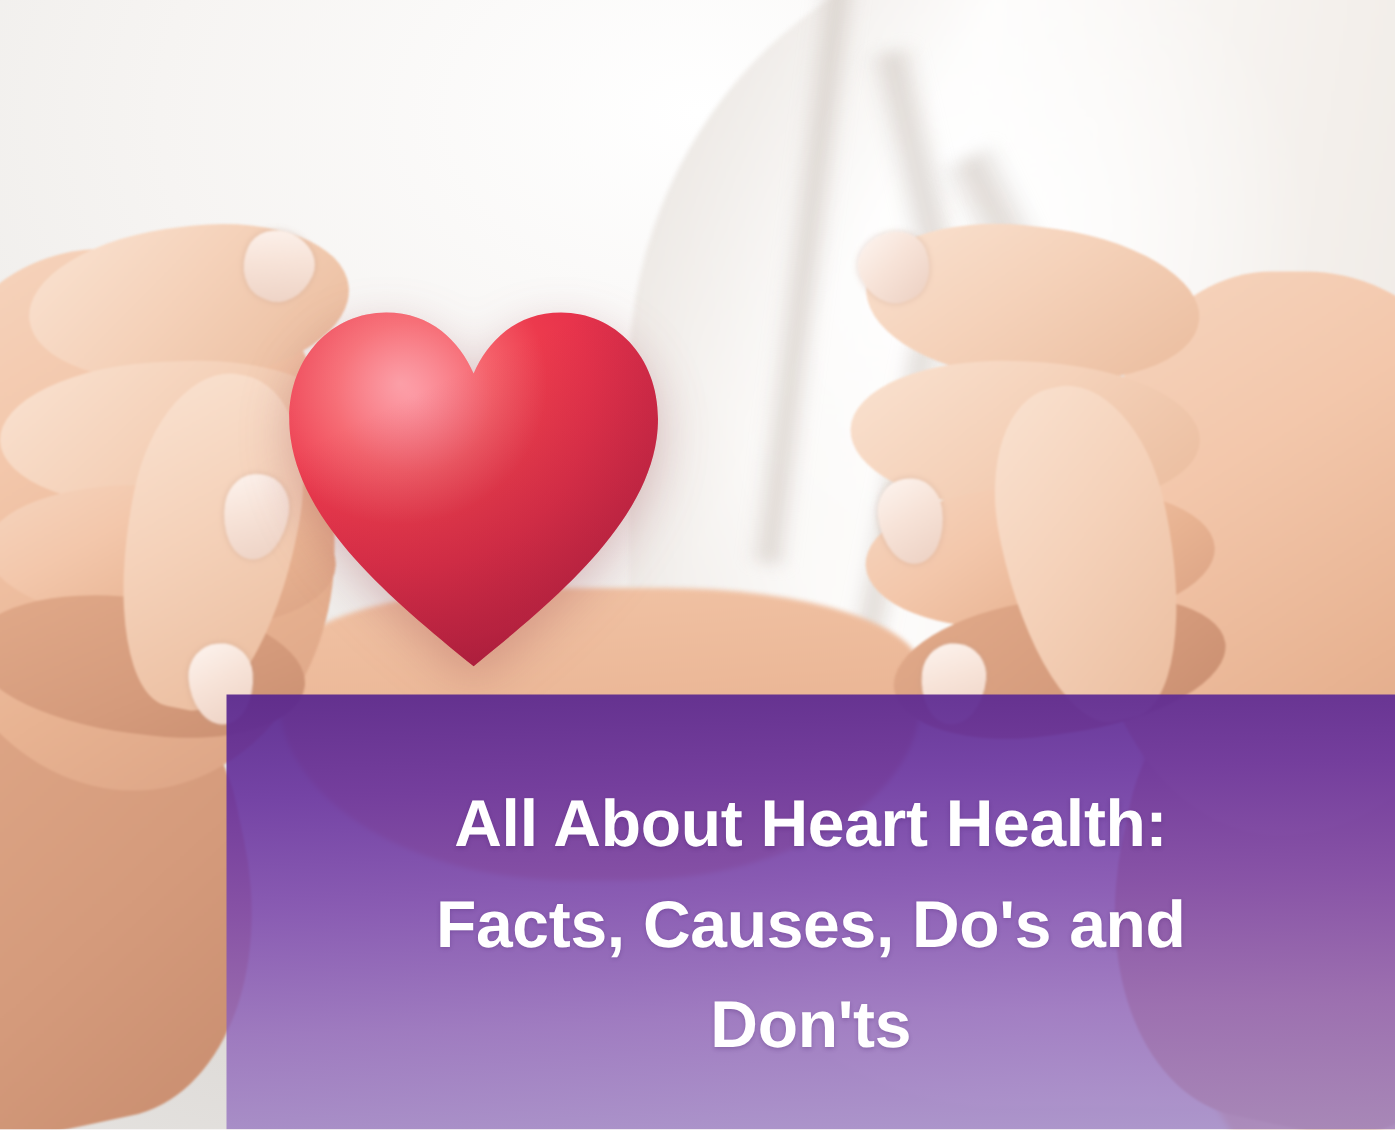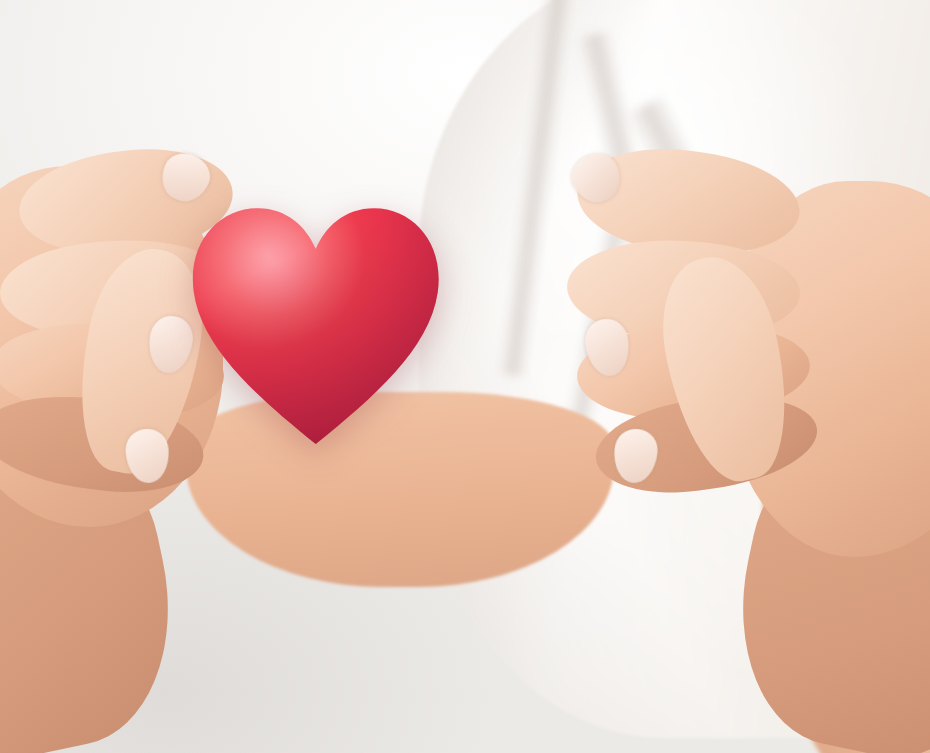--- a/index.html
+++ b/index.html
@@ -282,14 +282,19 @@
                  C 5 38, 28 12, 57 12
                  C 79 12, 93 26, 100 42
                  C 107 26, 121 12, 143 12
                  C 172 12, 195 38, 190 74
                  C 184 116, 142 152, 100 186 Z" fill="url(#hshade)"></path>
       </svg>
     </div>
 
   </div>
 
+  <div id="title-overlay">
+    <h1 id="overlay-title">All About Heart Health:
+Facts, Causes, Do's and
+Don'ts</h1>
+  </div>
 
 </div>
 
 </body></html>

